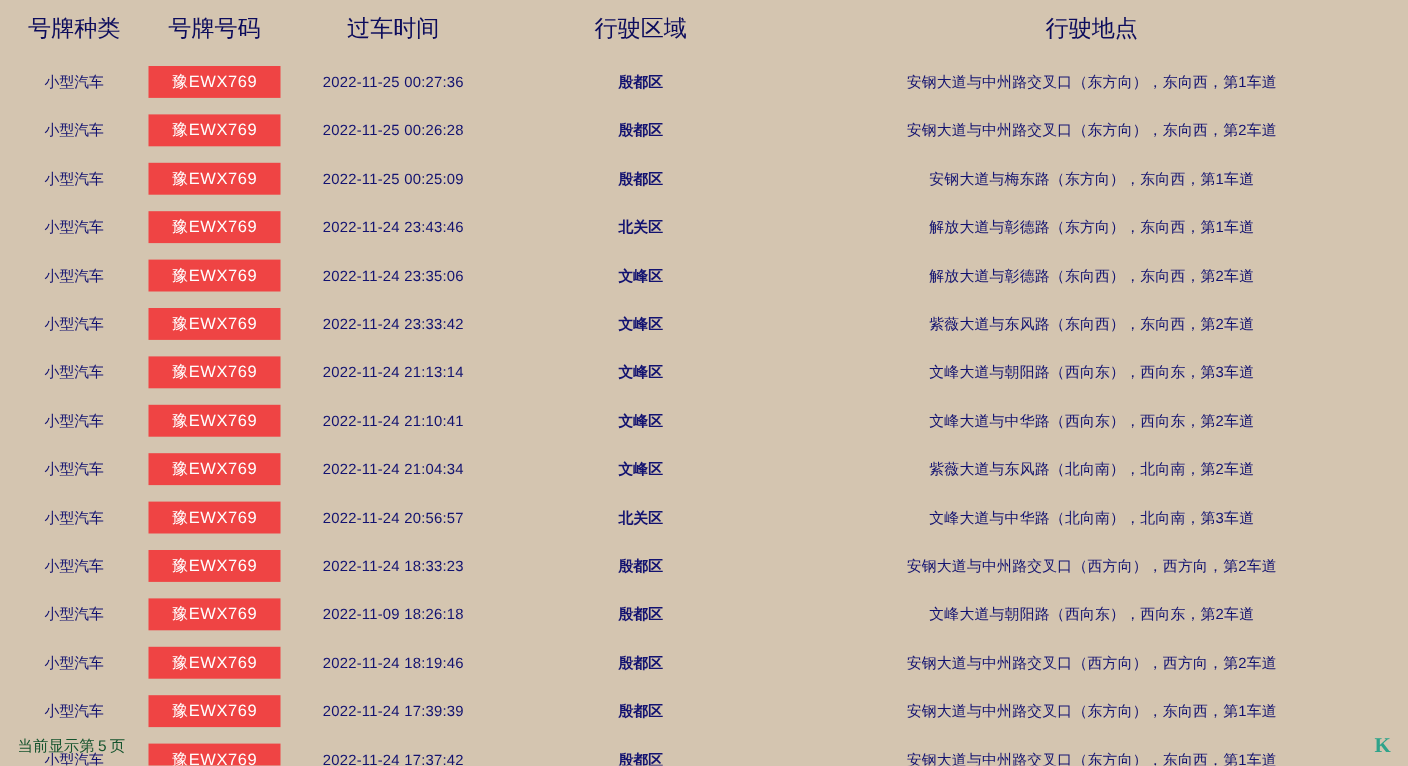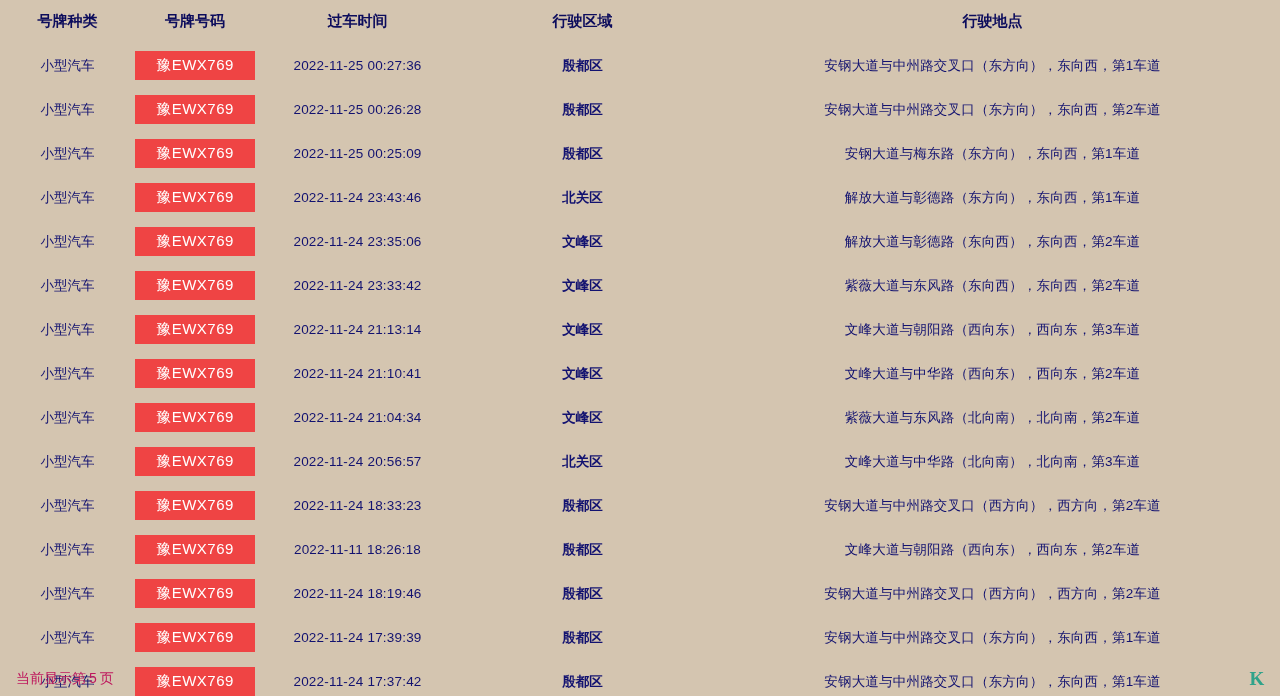--- a/index.html
+++ b/index.html
@@ -19,22 +19,22 @@
     height: 696px;
     background: #d4c5b0;
     box-sizing: border-box;
   }
   table.records {
     width: 1280px;
     border-collapse: collapse;
     table-layout: fixed;
   }
   table.records th {
-    font-size: 15px;
-    font-weight: bold;
+    font-size: 21px;
+    font-weight: normal;
     color: #0c0c5c;
     padding: 12px 0 12px 0;
     text-align: center;
     white-space: nowrap;
   }
   table.records td {
     font-size: 13.5px;
     color: #121270;
     padding: 8px 0 7px 0;
     text-align: center;
@@ -62,21 +62,21 @@
   }
   td.time { letter-spacing: 0.2px; }
   td.area { text-align: center; font-weight: bold; }
   td.place { text-align: center; letter-spacing: 0.2px; }
 
   .footer {
     position: absolute;
     left: 16px;
     bottom: 8px;
     font-size: 14px;
-    color: #be185d;
+    color: #14532d;
   }
   .footer .pagenum {
     margin: 0 3px;
   }
   .corner-mark {
     position: absolute;
     right: 12px;
     bottom: 6px;
     width: 22px;
     height: 22px;
@@ -184,21 +184,21 @@
       <tr>
         <td class="type">小型汽车</td>
         <td class="plate-cell"><span class="plate">豫EWX769</span></td>
         <td class="time">2022-11-24 18:33:23</td>
         <td class="area">殷都区</td>
         <td class="place">安钢大道与中州路交叉口（西方向），西方向，第2车道</td>
       </tr>
       <tr>
         <td class="type">小型汽车</td>
         <td class="plate-cell"><span class="plate">豫EWX769</span></td>
-        <td class="time">2022-11-11 18:26:18</td>
+        <td class="time">2022-11-09 18:26:18</td>
         <td class="area">殷都区</td>
         <td class="place">文峰大道与朝阳路（西向东），西向东，第2车道</td>
       </tr>
       <tr>
         <td class="type">小型汽车</td>
         <td class="plate-cell"><span class="plate">豫EWX769</span></td>
         <td class="time">2022-11-24 18:19:46</td>
         <td class="area">殷都区</td>
         <td class="place">安钢大道与中州路交叉口（西方向），西方向，第2车道</td>
       </tr>

